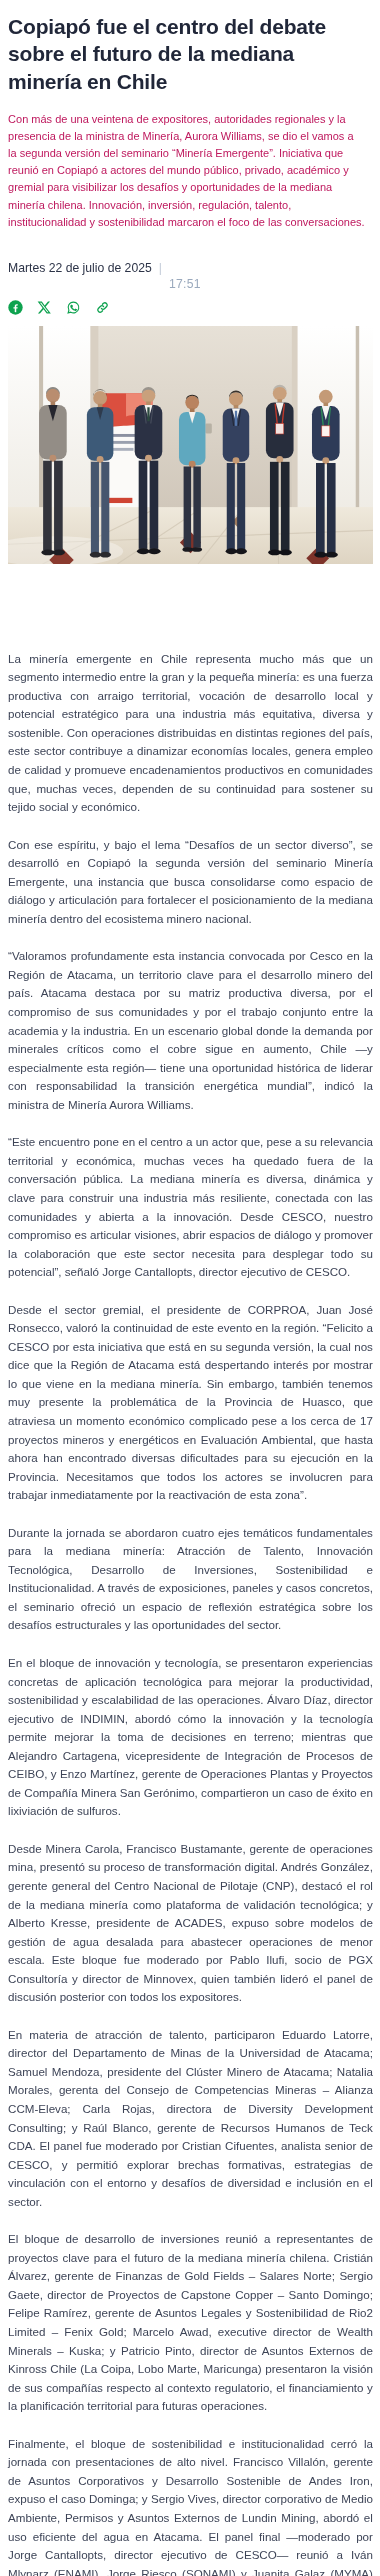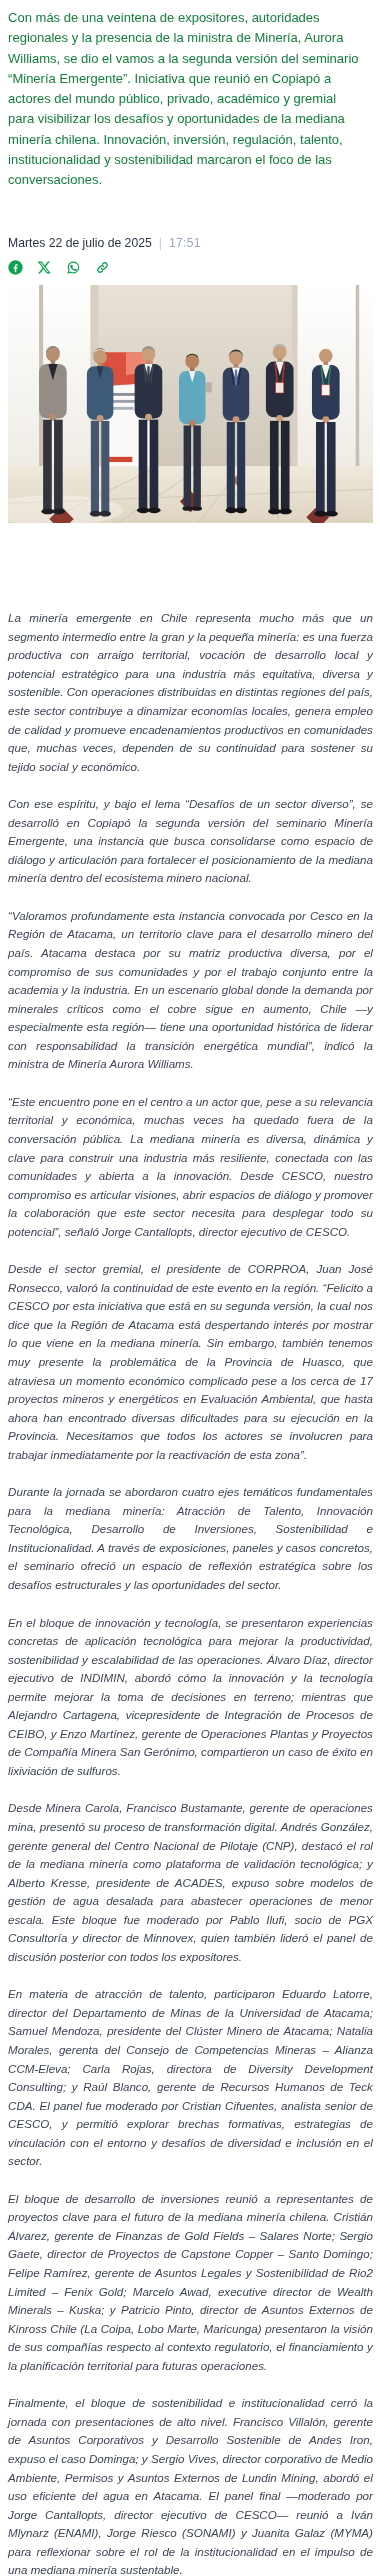--- a/index.html
+++ b/index.html
@@ -18,27 +18,27 @@
   h1.article-title{
     margin:4.6px 0 15px 0;
     font-size:21px;
     line-height:1.32;
     font-weight:800;
     letter-spacing:-0.2px;
     color:#212739;
   }
   p.article-intro{
     margin:0 8px 15px 0;
-    font-size:13px;
+    font-size:11px;
     line-height:1.56;
-    color:#15803d;
+    color:#be185d;
   }
   .meta-row{
     display:flex;
-    align-items:flex-end;
+    align-items:center;
     gap:7px;
     margin:2.3px 0 9.3px 0;
     font-size:12.2px;
   }
   .meta-date{color:#2c3347;}
   .meta-sep{color:#c3ccd8;font-weight:300;}
   .meta-time{color:#9aa9bd;letter-spacing:0.3px;margin-top:31px;}
   .share-row{
     display:flex;
     align-items:center;
@@ -60,28 +60,28 @@
   .photo-wrap svg{display:block;width:100%;height:100%;}
   .article-body{
     margin-top:86px;
   }
   .article-body p{
     margin:0 0 19px 0;
     font-size:11.6px;
     line-height:1.6;
     text-align:justify;
     color:#3d4457;
-    font-style:italic;
   }
 </style>
 </head>
 <body>
 
 <div class="page">
 
+  <h1 class="article-title">Copiapó fue el centro del debate sobre el futuro de la mediana minería en Chile</h1>
 
   <p class="article-intro">Con más de una veintena de expositores, autoridades regionales y la presencia de la ministra de Minería, Aurora Williams, se dio el vamos a la segunda versión del seminario “Minería Emergente”. Iniciativa que reunió en Copiapó a actores del mundo público, privado, académico y gremial para visibilizar los desafíos y oportunidades de la mediana minería chilena. Innovación, inversión, regulación, talento, institucionalidad y sostenibilidad marcaron el foco de las conversaciones.</p>
 
   <div class="meta-row">
     <span class="meta-date">Martes 22 de julio de 2025</span>
     <span class="meta-sep">|</span>
     <span class="meta-time">17:51</span>
   </div>
 
   <div class="share-row">

